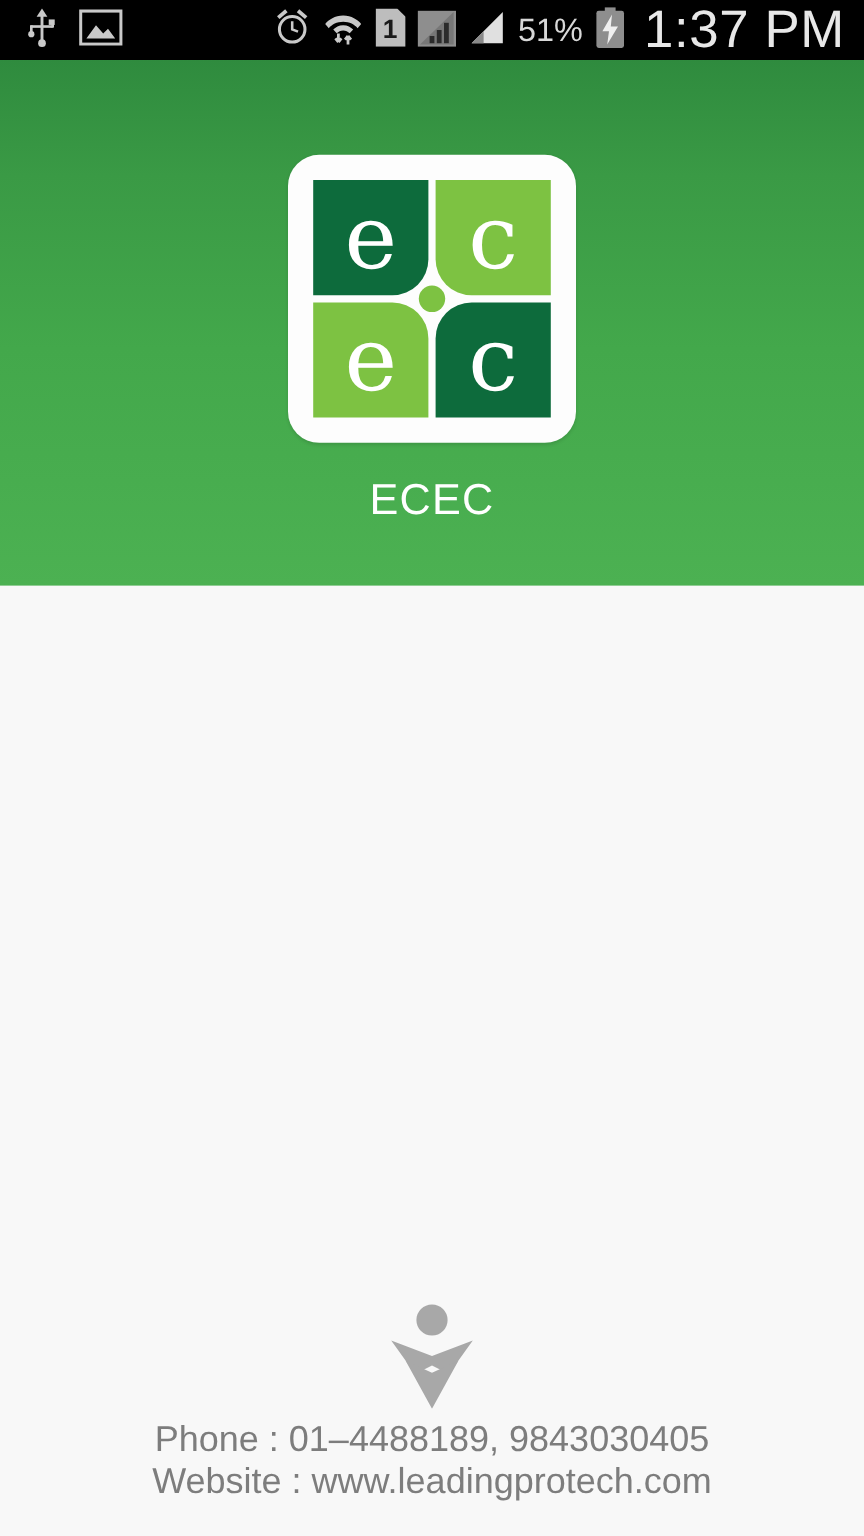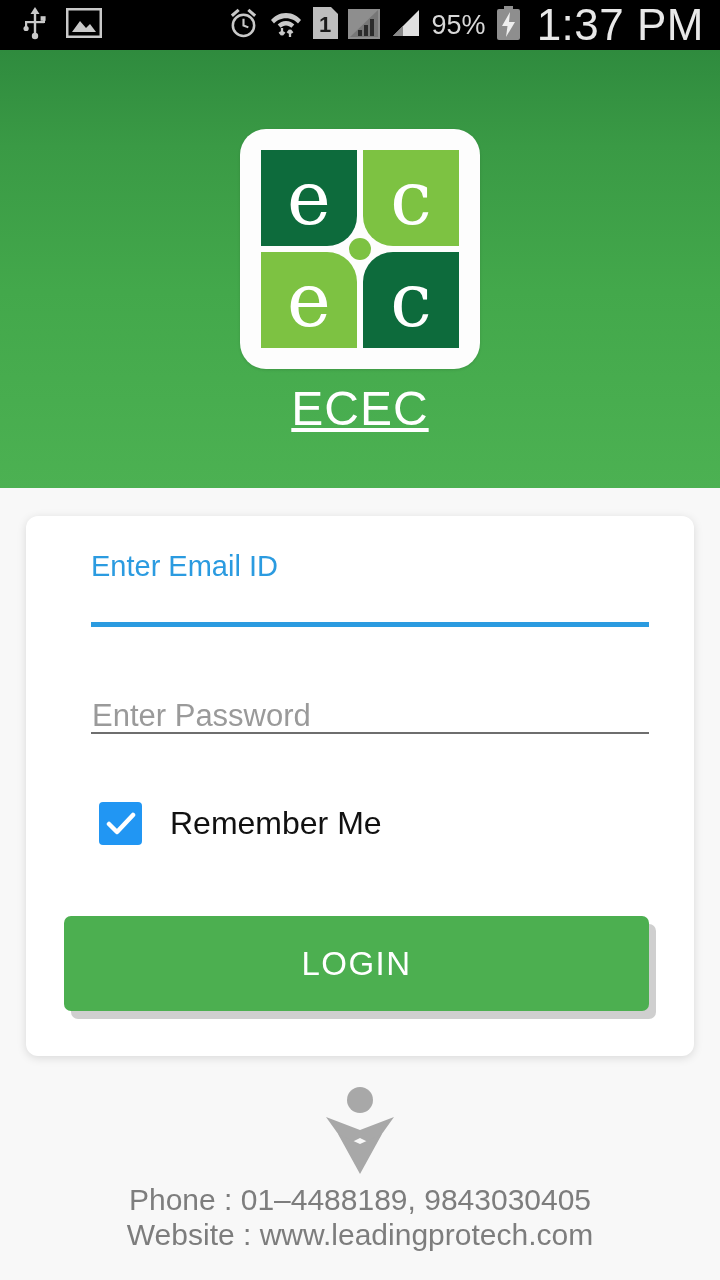--- a/index.html
+++ b/index.html
@@ -44,21 +44,21 @@
        font-family:"DejaVu Serif", serif; color:#ffffff; font-size:74px; line-height:1; }
   .q.tl { background:#0d6b3c; border-bottom-right-radius:30px; }
   .q.tr { background:#7dc242; border-bottom-left-radius:30px; }
   .q.bl { background:#7dc242; border-top-right-radius:30px; }
   .q.br { background:#0d6b3c; border-top-left-radius:30px; }
   .logo-dot {
     position:absolute; left:50%; top:50%; transform:translate(-50%,-50%);
     width:22px; height:22px; border-radius:50%; background:#7dc242;
   }
   .app-title {
-    margin-top:12px; color:#ffffff; font-size:48px; letter-spacing:1px;text-decoration:underline;
+    margin-top:26px; color:#ffffff; font-size:36px; letter-spacing:1px;
   }
 
   
   .card {
     position:absolute; left:26px; top:516px; width:668px; height:540px;
     background:#ffffff; border-radius:12px;
     box-shadow:0 2px 10px rgba(0,0,0,0.13);
   }
   .field { position:absolute; left:65px; width:558px; }
   .float-label {
@@ -166,21 +166,21 @@
             <rect x="22" y="12" width="4" height="17"></rect>
           </g>
         </svg>
       </span>
       <span>
         <svg width="32" height="32" viewBox="0 0 32 32">
           <path d="M3 29 L29 3 L29 29 Z" fill="#e0e0e0"></path>
           <path d="M3 29 L13 19 L13 29 Z" fill="#8a8a8a"></path>
         </svg>
       </span>
-      <span class="sb-batt-text">95%</span>
+      <span class="sb-batt-text">51%</span>
       <span>
         <svg width="25" height="34" viewBox="0 0 25 34">
           <rect x="8" y="0" width="9" height="4" fill="#8e8e8e"></rect>
           <rect x="1" y="3" width="23" height="31" rx="2" fill="#8e8e8e"></rect>
           <path d="M14 6 L6 20 L11.5 20 L10 31 L19 16 L13 16 Z" fill="#efefef"></path>
         </svg>
       </span>
       <span class="sb-clock">1:37 PM</span>
     </div>
   </div>
@@ -191,46 +191,20 @@
         <div class="q tl">e</div>
         <div class="q tr">c</div>
         <div class="q bl">e</div>
         <div class="q br">c</div>
         <div class="logo-dot"></div>
       </div>
     </div>
     <div class="app-title">ECEC</div>
   </div>
 
-  <div class="card">
-
-    <div class="float-label">Enter Email ID</div>
-    <input class="field" type="text" style="position: absolute; left: 65px; top: 68px; width: 558px; height: 36px; border: none; outline: none; font-size: 31px; color: rgb(34, 34, 34); background: transparent; font-family: &quot;Liberation Sans&quot;, sans-serif;" value="">
-    <div class="email-line"></div>
-
-    <div class="pw-placeholder">Enter Password</div>
-    <input type="password" style="position: absolute; left: 66px; top: 178px; width: 558px; height: 38px; border: none; outline: none; font-size: 31px; color: rgb(34, 34, 34); background: transparent; font-family: &quot;Liberation Sans&quot;, sans-serif;" value="">
-    <div class="pw-line"></div>
-
-    <div class="remember-row">
-      <div class="checkbox">
-        <span>
-          <svg width="30" height="24" viewBox="0 0 30 24">
-            <path d="M3 12 L11 20 L27 3" fill="none" stroke="#ffffff" stroke-width="4.5" stroke-linecap="round" stroke-linejoin="round"></path>
-          </svg>
-        </span>
-      </div>
-      <div class="remember-label">Remember Me</div>
-    </div>
-
-    <div class="btn-wrap">
-      <div class="btn-shadow"></div>
-      <button class="login-btn">LOGIN</button>
-    </div>
-  </div>
 
   <div class="footer">
     <span class="footer-logo">
       <svg width="96" height="88" viewBox="0 0 96 88">
         <circle cx="48" cy="14" r="13" fill="#a8a8a8"></circle>
         <path d="M14 31 L48 44 L82 31 L62 59 L48 52 L34 59 Z" fill="#a8a8a8"></path>
         <path d="M26 48 L48 88 L70 48 L48 58 Z" fill="#a8a8a8"></path>
       </svg>
     </span>
     <div class="footer-text">

